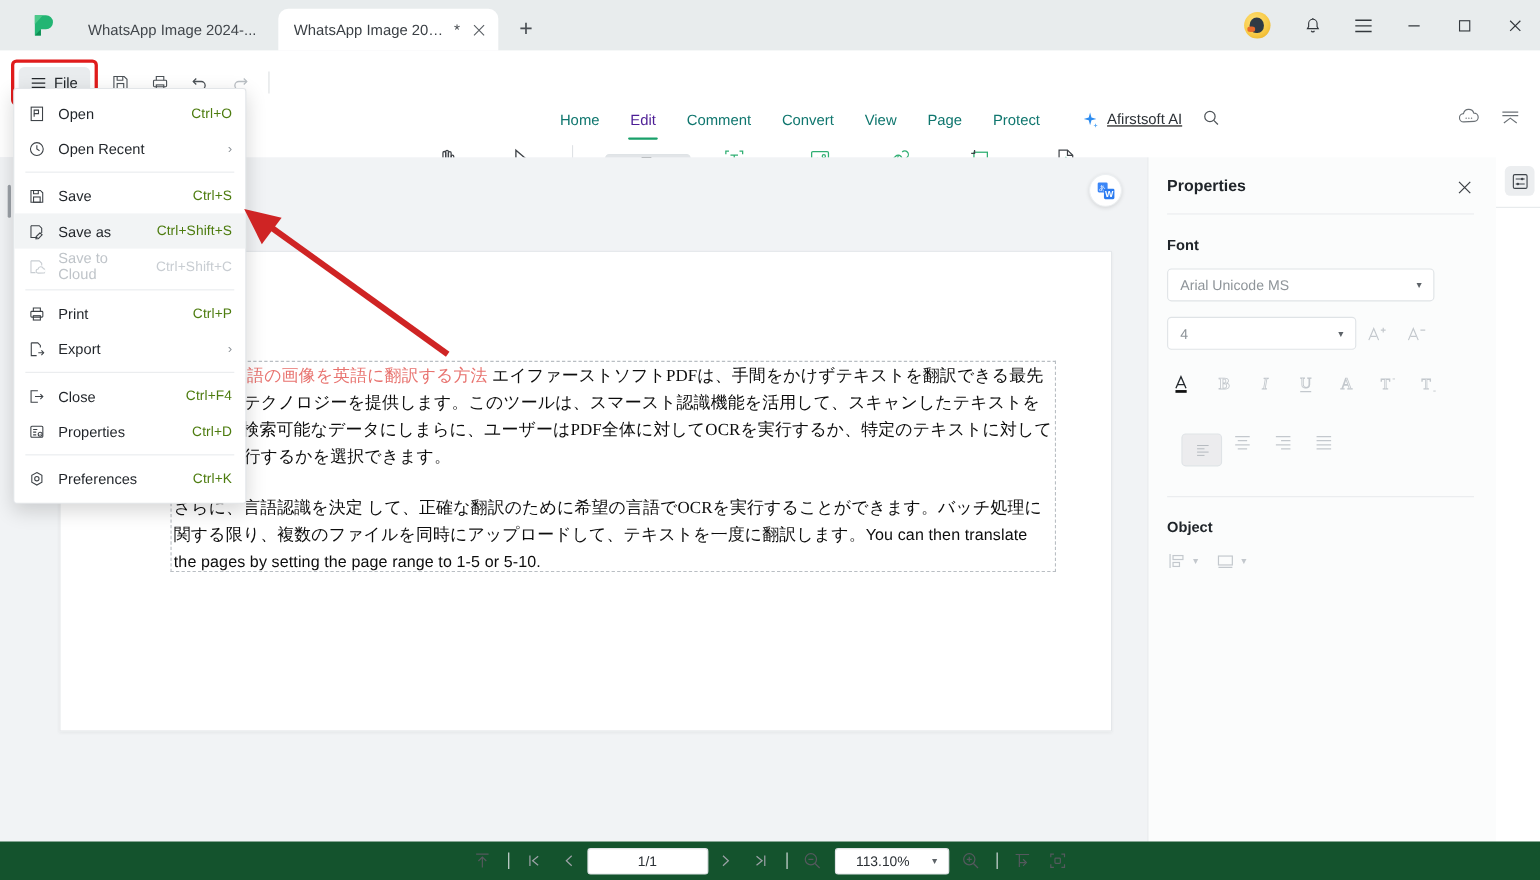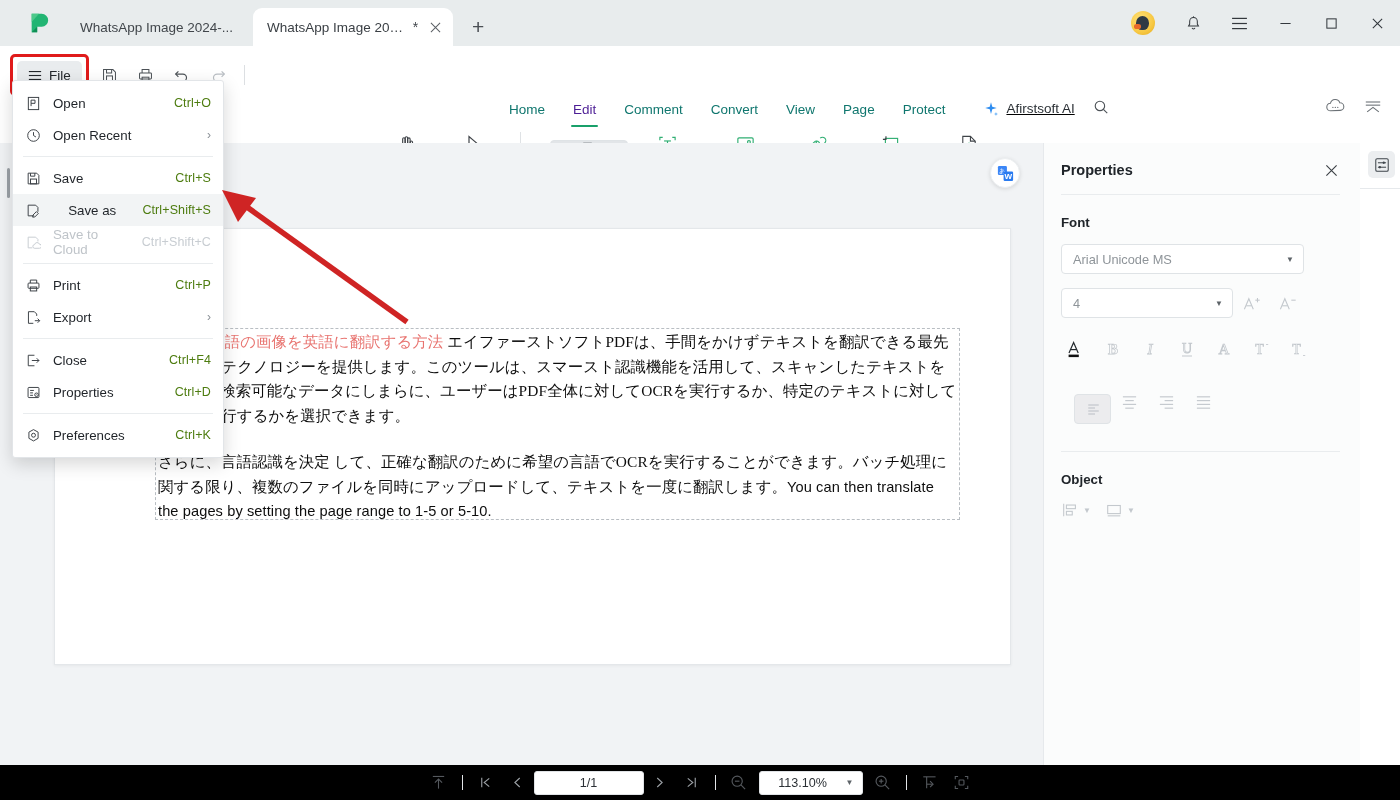--- a/index.html
+++ b/index.html
@@ -116,21 +116,21 @@
   
   .filemenu {
     position:absolute; left:12px; top:80px; width:212px;
     background:#fff; border:1px solid #e2e5e8; border-radius:3px;
     box-shadow:0 6px 18px rgba(0,0,0,.16); padding:6px 0; z-index:40;
   }
   .mi {
     height:32px; display:flex; align-items:center; padding:0 12px; gap:11px;
     font-size:13.3px; color:#1f2328; position:relative;
   }
-  .mi.hl { background:#f2f4f5;text-align:center; }
+  .mi.hl { background:#f2f4f5; }
   .mi.dis { color:#bfc4c9; }
   .mi-ic { width:17px; height:17px; display:flex; align-items:center; justify-content:center; color:#3d4247; }
   .mi.dis .mi-ic { color:#c8cdd2; }
   .mi-lb { flex:1; }
   .mi-key { font-size:12.5px; color:#4d7c0f; letter-spacing:.1px; }
   .mi.dis .mi-key { color:#c8cdd2; }
   .mi-arrow { color:#8a9096; font-size:12px; }
   .mdiv { height:1px; background:#e9ecee; margin:5px 10px; }
 
   
@@ -205,21 +205,21 @@
   .objbtn { display:flex; align-items:center; gap:4px; color:#c3c8cd; }
 
   .panel-toggle {
     position:absolute; left:1368px; top:151px; width:27px; height:27px;
     background:#eceef0; border-radius:5px; display:flex; align-items:center; justify-content:center;
     color:#3e444a;
   }
 
   
   .statusbar {
-    position:absolute; left:0; top:765px; width:1400px; height:35px; background:#000000;
+    position:absolute; left:0; top:765px; width:1400px; height:35px; background:#14532d;
     display:flex; align-items:center; justify-content:center; gap:0;
   }
   .sb-ic { width:32px; height:26px; display:flex; align-items:center; justify-content:center; color:#55595e; }
   .sb-sep { width:1px; height:15px; background:#e2e5e8; margin:0 7px; }
   .pagebox {
     width:110px; height:24px; border:1px solid #e0e3e6; border-radius:3px; background:#fff;
     display:flex; align-items:center; justify-content:center; font-size:12.6px; color:#2b3035;
   }
   .zoombox {
     width:104px; height:24px; border:1px solid #e0e3e6; border-radius:3px; background:#fff;

